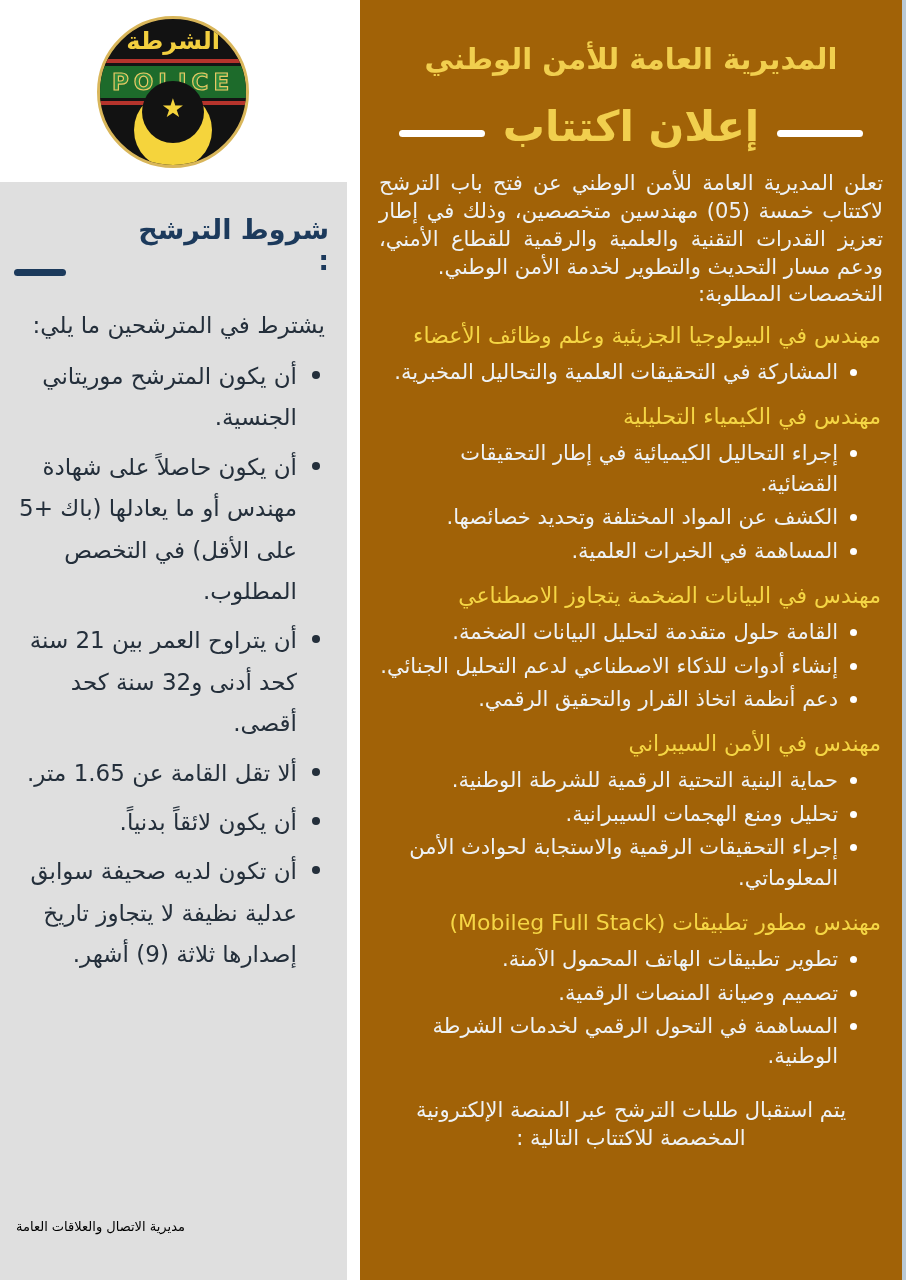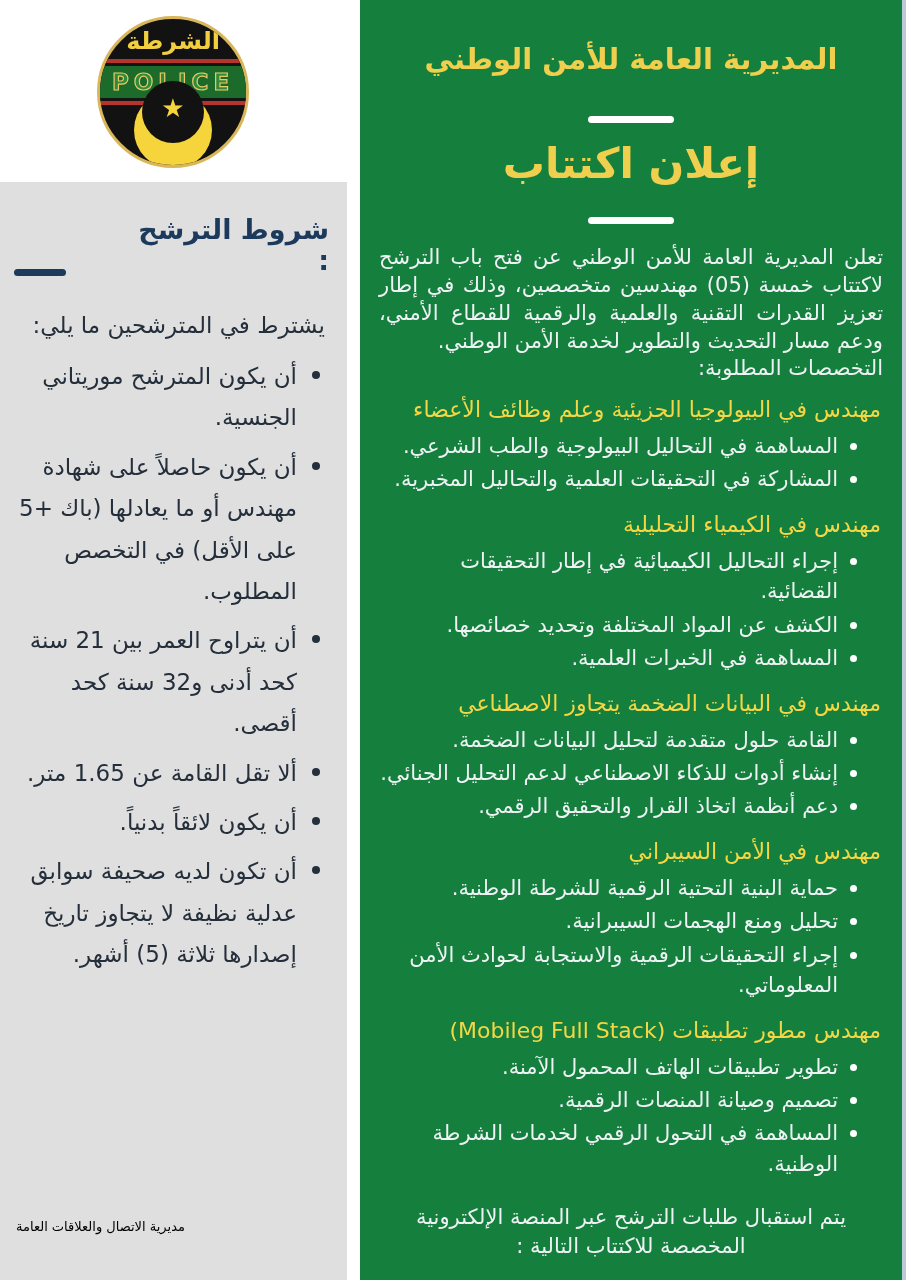--- a/index.html
+++ b/index.html
@@ -67,25 +67,25 @@
     width: 8px; height: 8px; border-radius: 50%; background: #242f3b;
   }
   .left-footer {
     position: absolute; bottom: 46px; left: 16px; width: 100%;
     text-align: left; font-size: 13px; color: #000000;
   }
 
   
   .right-col {
     position: absolute; left: 360px; top: 0; width: 546px; height: 1280px;
-    background: #15803d; border-right: 4px solid #b9c9d6;
+    background: #a16207; border-right: 4px solid #b9c9d6;
     direction: rtl; color: #eef2f5; padding: 42px 17px 12px; overflow: hidden;
   }
   .org-title { margin: 0; text-align: center; color: #f1cf4e; font-size: 29px; font-weight: bold; }
-  .announce-row { display: flex; align-items: center; justify-content: center; gap: 18px; margin-top: 28px; flex-direction: column; }
+  .announce-row { display: flex; align-items: center; justify-content: center; gap: 18px; margin-top: 28px; }
   .announce-title { margin: 0; font-size: 42px; font-weight: bold; color: #f1cf4e; line-height: 1.1; }
   .wdash { width: 86px; height: 7px; border-radius: 4px; background: #ffffff; margin-top: 12px; }
   .intro-p { margin: 20px 2px 0; font-size: 21px; line-height: 1.33; text-align: justify; }
   .spec-label { margin: 0 2px; font-size: 21px; }
   .section-title { margin: 17px 4px 0; color: #f5d644; font-size: 22px; font-weight: normal; }
   .sec-list { list-style: none; margin: 9px 0 0; padding: 0 28px 0 0; }
   .sec-list li {
     position: relative; padding-right: 19px; margin-bottom: 3px;
     font-size: 21px; line-height: 1.45;
   }
@@ -116,42 +116,41 @@
         <h2 class="cond-heading">شروط الترشح :</h2>
         <span class="cond-dash"></span>
       </div>
       <p class="cond-intro">يشترط في المترشحين ما يلي:</p>
       <ul class="cond-list">
         <li>أن يكون المترشح موريتاني الجنسية.</li>
         <li>أن يكون حاصلاً على شهادة مهندس أو ما يعادلها (باك +5 على الأقل) في التخصص المطلوب.</li>
         <li>أن يتراوح العمر بين 21 سنة كحد أدنى و32 سنة كحد أقصى.</li>
         <li>ألا تقل القامة عن 1.65 متر.</li>
         <li>أن يكون لائقاً بدنياً.</li>
-        <li>أن تكون لديه صحيفة سوابق عدلية نظيفة لا يتجاوز تاريخ إصدارها ثلاثة (5) أشهر.</li>
+        <li>أن تكون لديه صحيفة سوابق عدلية نظيفة لا يتجاوز تاريخ إصدارها ثلاثة (9) أشهر.</li>
       </ul>
       <div class="left-footer">مديرية الاتصال والعلاقات العامة</div>
     </section>
   </aside>
 
   <main class="right-col">
 
     <h1 class="org-title">المديرية العامة للأمن الوطني</h1>
 
     <div class="announce-row">
       <span class="wdash"></span>
       <h2 class="announce-title">إعلان اكتتاب</h2>
       <span class="wdash"></span>
     </div>
 
     <p class="intro-p">تعلن المديرية العامة للأمن الوطني عن فتح باب الترشح لاكتتاب خمسة (05) مهندسين متخصصين، وذلك في إطار تعزيز القدرات التقنية والعلمية والرقمية للقطاع الأمني، ودعم مسار التحديث والتطوير لخدمة الأمن الوطني.</p>
     <p class="spec-label">التخصصات المطلوبة:</p>
 
     <h3 class="section-title">مهندس في البيولوجيا الجزيئية وعلم وظائف الأعضاء</h3>
     <ul class="sec-list">
-      <li>المساهمة في التحاليل البيولوجية والطب الشرعي.</li>
       <li>المشاركة في التحقيقات العلمية والتحاليل المخبرية.</li>
     </ul>
 
     <h3 class="section-title">مهندس في الكيمياء التحليلية</h3>
     <ul class="sec-list">
       <li>إجراء التحاليل الكيميائية في إطار التحقيقات القضائية.</li>
       <li>الكشف عن المواد المختلفة وتحديد خصائصها.</li>
       <li>المساهمة في الخبرات العلمية.</li>
     </ul>
 

